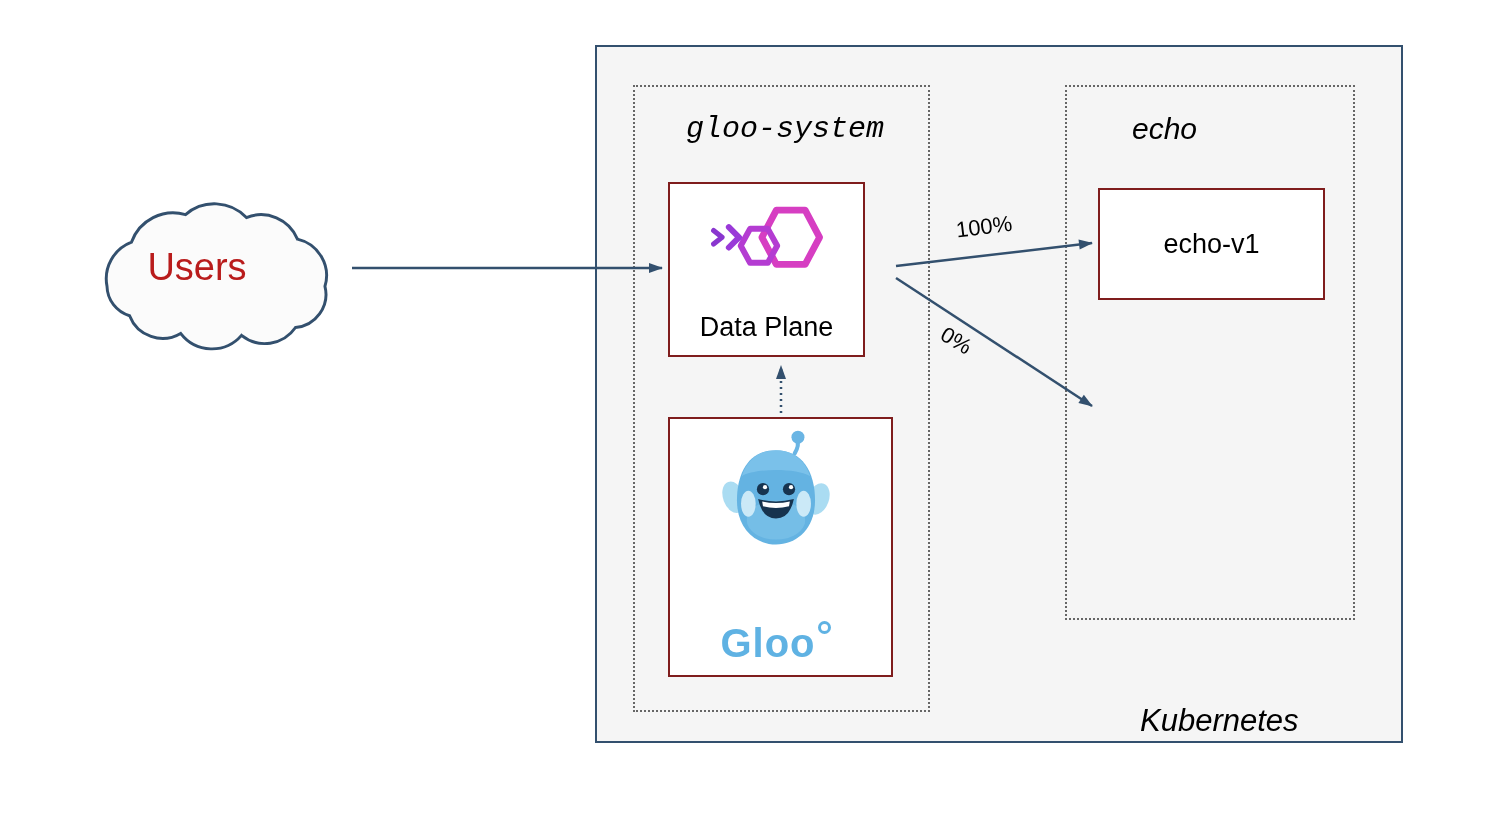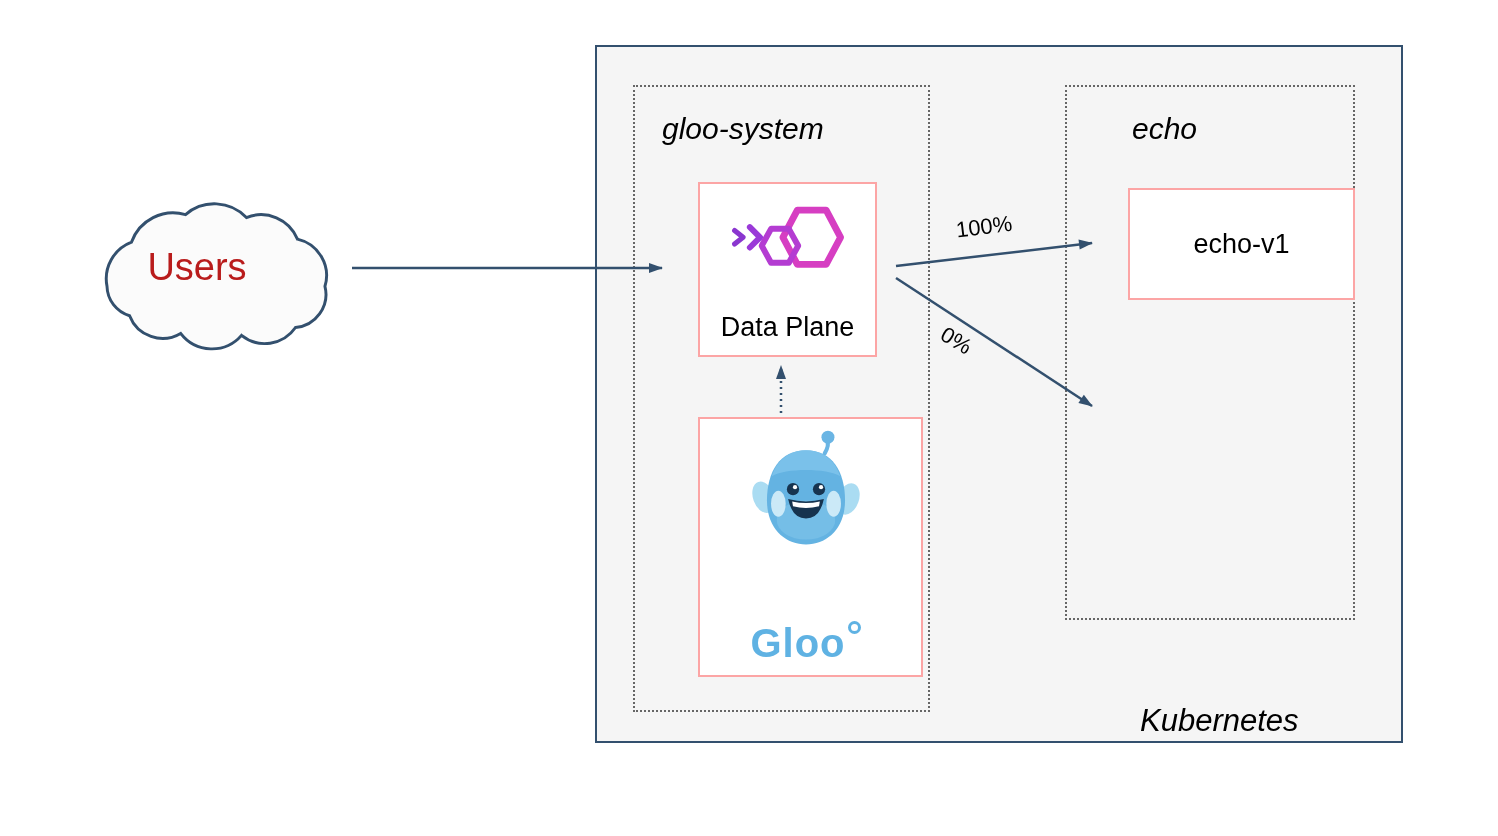--- a/index.html
+++ b/index.html
@@ -18,28 +18,28 @@
   }
   
   .ns-box{
     position:absolute;border:2px dotted #666;box-sizing:border-box;background:transparent;
   }
   .ns-gloo{left:633px;top:85px;width:297px;height:627px;}
   .ns-echo{left:1065px;top:85px;width:290px;height:535px;}
   .ns-label{
     position:absolute;font-style:italic;font-size:30px;color:#000;white-space:nowrap;
   }
-  .ns-label-gloo{left:662px;top:112px;}
+  .ns-label-gloo{left:686px;top:112px;font-family:Liberation Mono, monospace;}
   .ns-label-echo{left:1094px;top:112px;margin-left:38px;}
   
   .node{
-    position:absolute;background:#ffffff;border:2px solid #fca5a5;box-sizing:border-box;
-    display:flex;flex-direction:column;align-items:center;justify-content:space-between;margin-left:30px;
+    position:absolute;background:#ffffff;border:2px solid #7f1d1d;box-sizing:border-box;
+    display:flex;flex-direction:column;align-items:center;justify-content:space-between;
   }
-  .node-data-plane{left:668px;top:182px;width:179px;height:175px;padding:16px 8px 12px 8px;}
+  .node-data-plane{left:668px;top:182px;width:197px;height:175px;padding:16px 8px 12px 8px;}
   .node-control-plane{left:668px;top:417px;width:225px;height:260px;padding:10px 18px 12px 8px;}
   .node-echo{left:1098px;width:227px;height:112px;justify-content:center;}
   .node-echo-v1{top:188px;}
   .node-echo-v2{top:355px;}
   .node-label{font-size:27px;color:#000;line-height:1.2;}
   
   .cloud-svg{position:absolute;left:78px;top:193px;}
   .cloud-label{
     position:absolute;left:107px;top:246px;width:180px;text-align:center;
     font-size:38px;color:#b91c1c;

